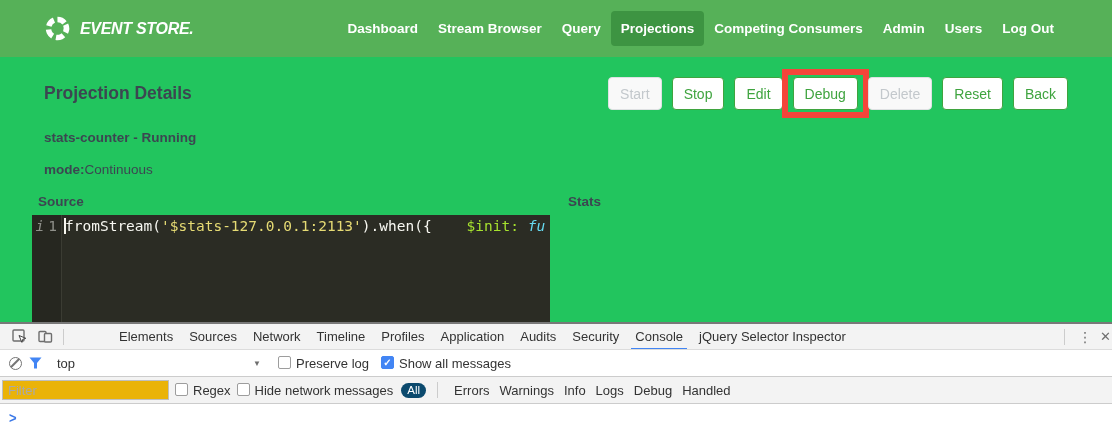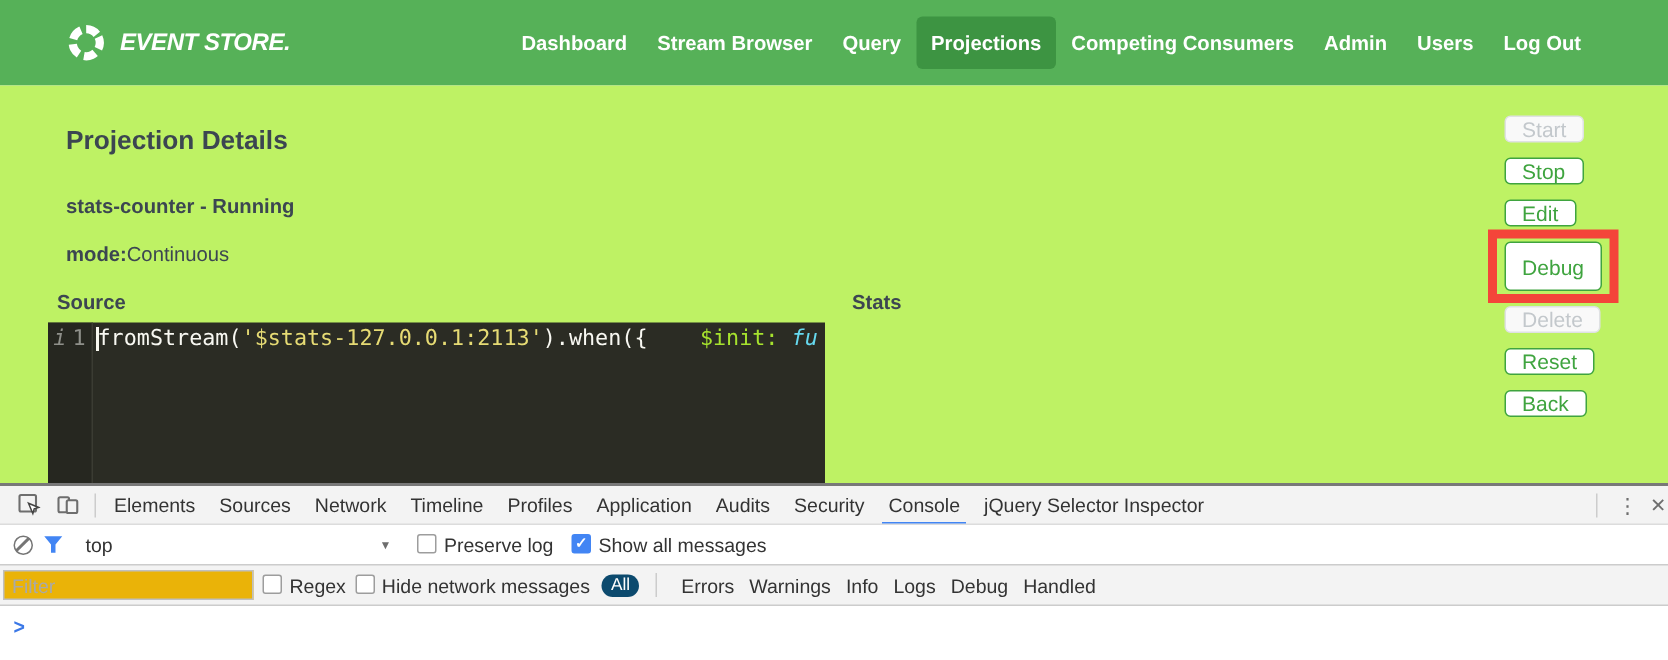--- a/index.html
+++ b/index.html
@@ -12,23 +12,23 @@
             padding:0 48px 0 44px; }
   .brand { display:flex; align-items:center; gap:9px; cursor:pointer; }
   .brand-text { color:#fff; font-weight:bold; font-style:italic; font-size:16px; letter-spacing:-0.3px; }
   .nav-items { margin-left:auto; display:flex; align-items:center; }
   .nav-item { color:#fff; font-weight:bold; font-size:13.5px; padding:10px 10px;
               border-radius:4px; cursor:pointer; white-space:nowrap; }
   .nav-item.active { background:var(--navbar-active-bg,#3d9442); }
 
   
   .main { position:absolute; top:57px; left:0; width:1112px; height:265px;
-          background:#bef264; overflow:hidden; color:#3c4651; }
+          background:#22c55e; overflow:hidden; color:#3c4651; }
   .page-title { position:absolute; left:44px; top:26px; font-size:17.5px; font-weight:bold; }
-  .actions { position:absolute; top:20px; right:44px; display:flex; gap:10px; align-items:flex-start; height:33px;flex-direction:column; }
+  .actions { position:absolute; top:20px; right:44px; display:flex; gap:10px; align-items:flex-end; height:33px; }
   .action-btn { font-family:"Liberation Sans",sans-serif; font-size:14px; height:33px; padding:0 11px;
                 background:#fff; color:var(--button-green,#3fa43f); border:1px solid var(--button-green,#4cae4c);
                 border-radius:4px; cursor:pointer; white-space:nowrap; }
   .action-btn.disabled { color:#c3c8cc; border-color:#dfe1e3; background:#f9f9f9; cursor:default; }
   .red-highlight { display:inline-flex; border:6px solid var(--highlight-red,#f4453a);
                    padding:2px 5px; margin:-8px -11px; }
   .status-line { position:absolute; left:44px; top:73px; font-size:13.5px; font-weight:bold; }
   .mode-line { position:absolute; left:44px; top:105px; font-size:13.5px; }
   .mode-line .mode-key { font-weight:bold; }
   .section-label { position:absolute; top:137px; font-size:13.5px; font-weight:bold; }
@@ -165,21 +165,21 @@
         <path d="M7 6.5 L13.8 9.3 L10.8 10.2 L9.9 13.4 Z" fill="#fff" stroke="#444" stroke-width="1"></path>
       </svg>
     </span>
     <span class="dt-iconbtn">
       <svg width="15" height="15" viewBox="0 0 15 15">
         <rect x="1" y="2.5" width="7" height="10" fill="none" stroke="#6e6e6e" stroke-width="1.4" rx="1"></rect>
         <rect x="6.5" y="4.5" width="7" height="8.5" fill="#f3f3f3" stroke="#6e6e6e" stroke-width="1.4" rx="1"></rect>
       </svg>
     </span>
     <span class="dt-sep"></span>
-    <span id="dt-tabs" style="display:flex;align-items:center;">
+    <span id="dt-tabs" style="display:flex;align-items:center;margin-left:43px;">
         <span class="dt-tab">Elements</span>
         <span class="dt-tab">Sources</span>
         <span class="dt-tab">Network</span>
         <span class="dt-tab">Timeline</span>
         <span class="dt-tab">Profiles</span>
         <span class="dt-tab">Application</span>
         <span class="dt-tab">Audits</span>
         <span class="dt-tab">Security</span>
         <span class="dt-tab active">Console</span>
         <span class="dt-tab">jQuery Selector Inspector</span>

